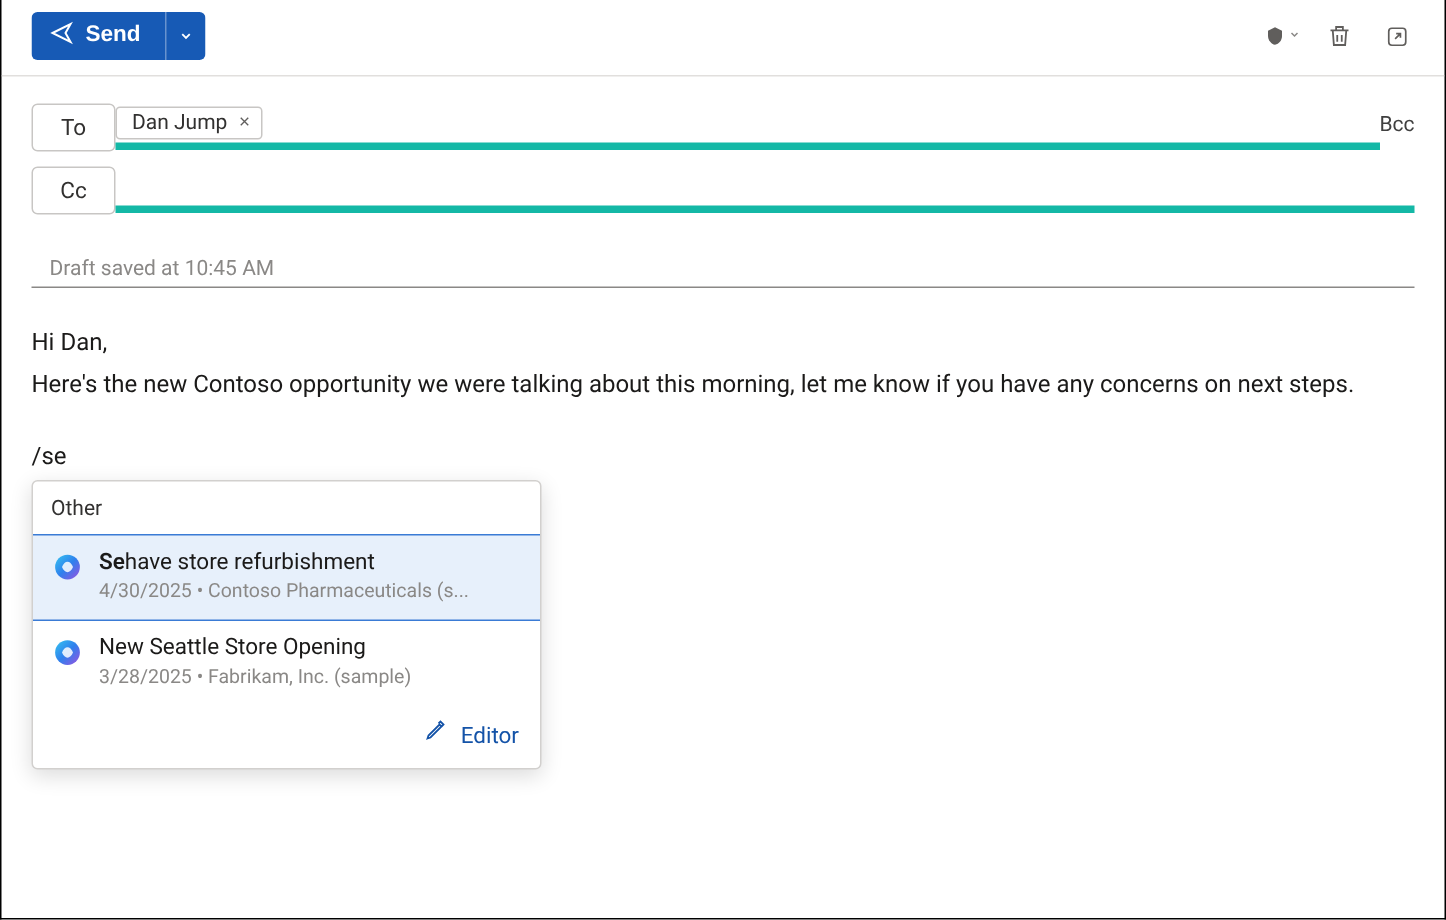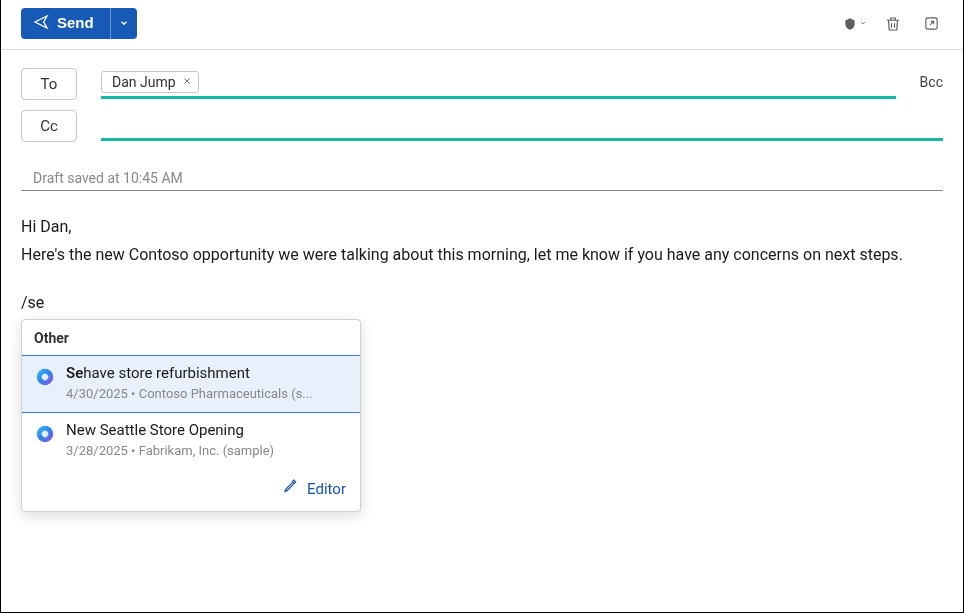--- a/index.html
+++ b/index.html
@@ -67,35 +67,35 @@
   }
   .mini-chevron { font-size: 9px; color:#8a8886; margin-left:2px; }
 
   .content { padding: 8px 20px 0 20px; }
 
   
   .rcpt-row {
     display: flex;
     align-items: center;
     margin-top: 10px;
-    gap: 24px;
+    gap: 0;
   }
   .rcpt-label {
     border: 1px solid #c8c6c4;
     border-radius: 4px;
     padding: 6px 16px;
     font-size: 15px;
     color: #323130;
     cursor: pointer;
     min-width: 56px;
     text-align: center;
   }
   .rcpt-field {
     flex: 1;
-    border-bottom: 3px solid #14b8a6;
+    border-bottom: 5px solid #14b8a6;
     min-height: 30px;
     display: flex;
     align-items: center;
     gap: 6px;
     padding-bottom: 2px;
   }
   .rcpt-chip {
     border: 1px solid #c8c6c4;
     border-radius: 3px;
     padding: 2px 6px 2px 10px;
@@ -147,21 +147,21 @@
     margin-top: 4px;
     width: 340px;
     border: 1px solid #d2d0ce;
     border-radius: 4px;
     box-shadow: 0 4px 14px rgba(0,0,0,0.14);
     background: #fff;
     overflow: hidden;
   }
   .popup-header {
     font-size: 14px;
-    font-weight: 700;
+    font-weight: 400;
     padding: 8px 12px 6px 12px;
     color: #323130;
   }
   .popup-item {
     display: flex;
     align-items: flex-start;
     gap: 10px;
     padding: 8px 12px;
     cursor: pointer;
   }

